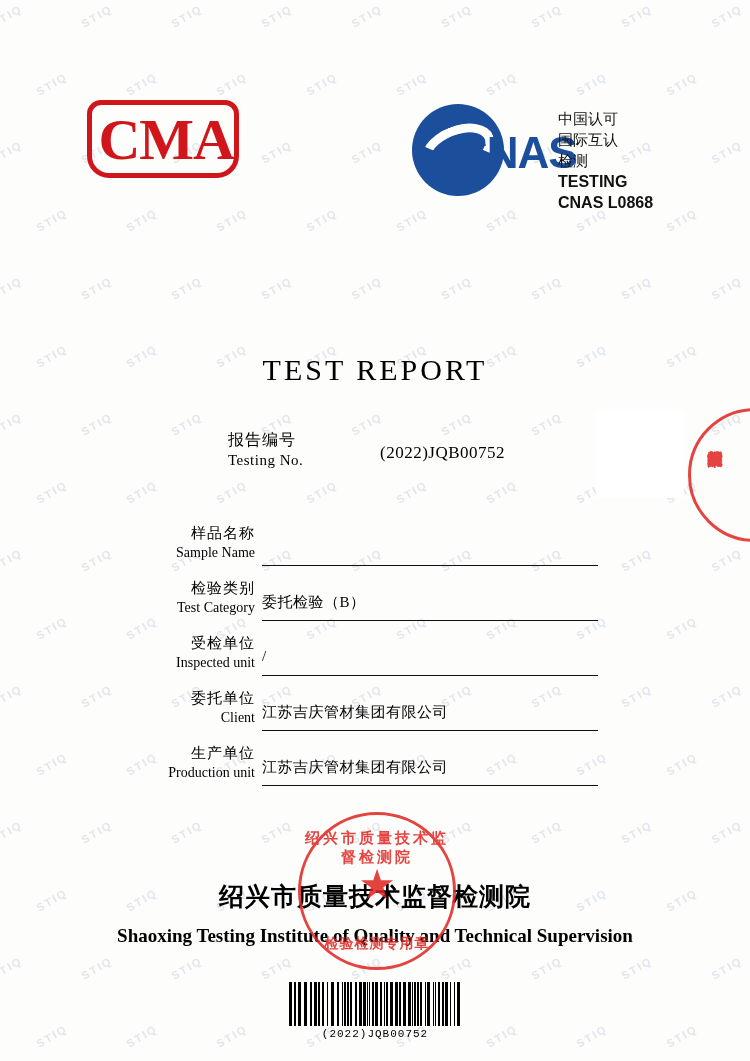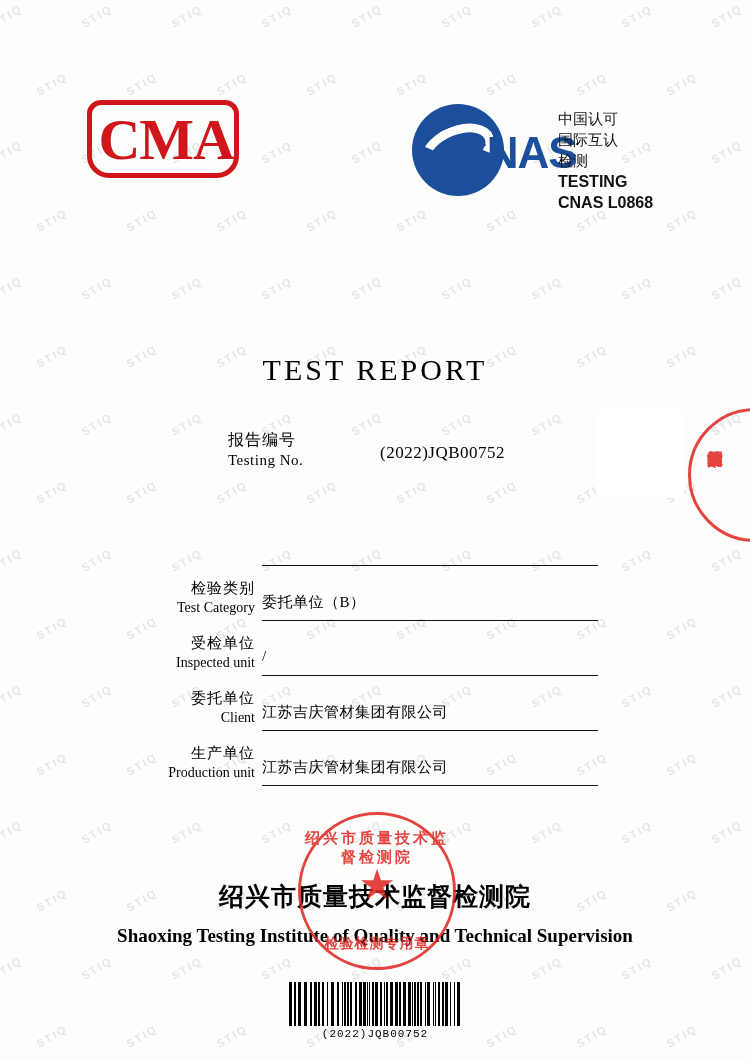--- a/index.html
+++ b/index.html
@@ -1042,28 +1042,32 @@
           <i class="on"></i>
           <i class="on"></i>
           <i class="on"></i>
           <i class="on"></i>
           <i class="on"></i>
         </div>
     </div>
 
     <div class="fields" id="fields-container">
         <div class="field-row">
+          <div class="field-label">
+            <span class="cn">样品名称</span>
+            <span class="en">Sample Name</span>
+          </div>
           <div class="field-line"></div>
         </div>
         <div class="field-row">
           <div class="field-label">
             <span class="cn">检验类别</span>
             <span class="en">Test Category</span>
           </div>
-          <div class="field-value">委托单位（B）</div>
+          <div class="field-value">委托检验（B）</div>
           <div class="field-line"></div>
         </div>
         <div class="field-row">
           <div class="field-label">
             <span class="cn">受检单位</span>
             <span class="en">Inspected unit</span>
           </div>
           <div class="field-value">/</div>
           <div class="field-line"></div>
         </div>

